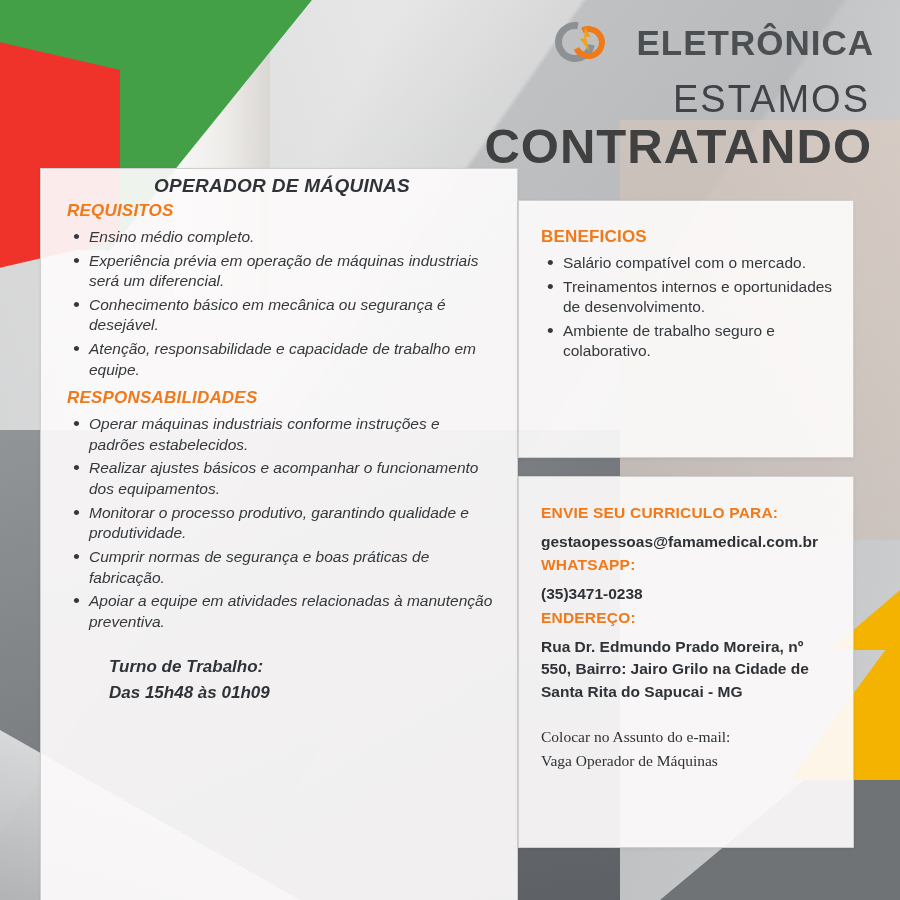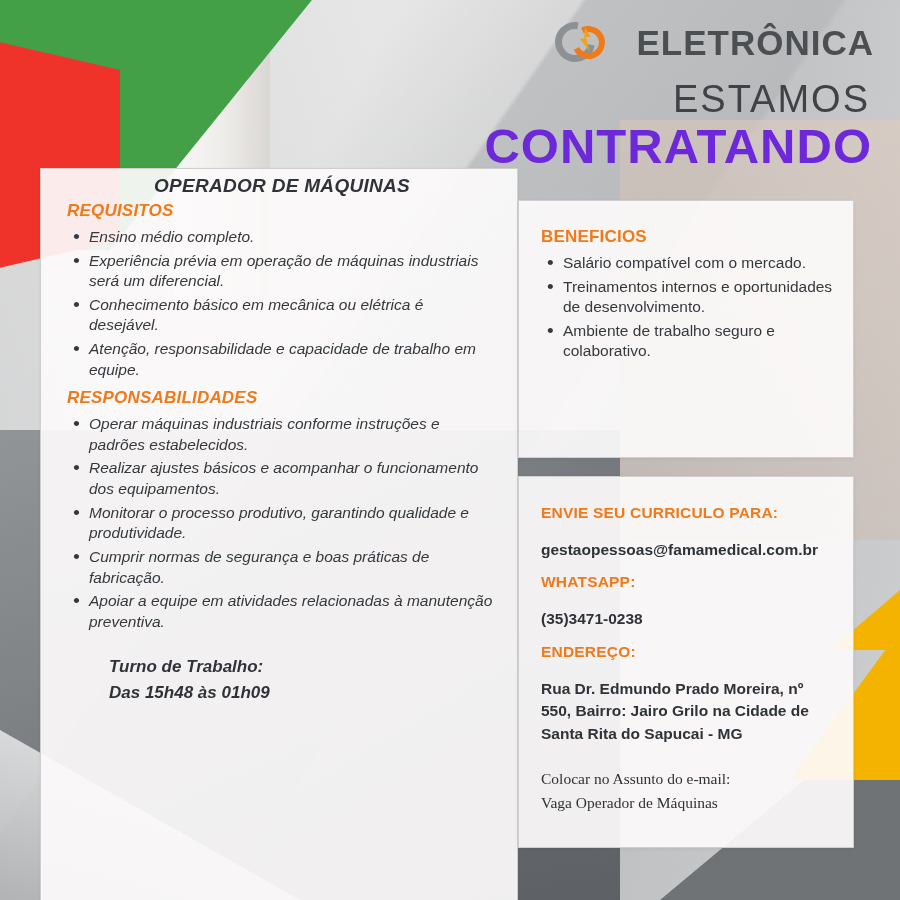--- a/index.html
+++ b/index.html
@@ -107,21 +107,21 @@
   }
 
   .hiring-line1 {
     position: absolute; right: 30px; top: 78px;
     font-size: 38px; letter-spacing: 2px; color: #3f4246;
     font-family: "Liberation Sans", sans-serif;
   }
   .hiring-line2 {
     position: absolute; right: 28px; top: 118px;
     font-size: 49px; font-weight: bold; letter-spacing: 1px;
-    color: #6d28d9;
+    color: #404040;
     text-align: right;
   }
 
   
   .card {
     position: absolute;
     background: rgba(252,250,250,0.93);
     border: 1px solid #cfcfcf;
     box-shadow: 0 1px 4px rgba(0,0,0,0.06);
   }
@@ -153,26 +153,26 @@
     font-size: 19px; color: #35393d; line-height: 1.2;
   }
   .resp-head { margin-top: 8px; }
   .shift {
     margin-top: 22px; margin-left: 42px;
     font-size: 17px; font-weight: bold; color: #2f3337; line-height: 1.5;
   }
 
   .contact-label {
     font-size: 15.5px; font-weight: bold; color: #f07a1a;
-    letter-spacing: .2px; margin-top: 12px;
+    letter-spacing: .2px; margin-top: 3px;
   }
   .contact-label:first-child { margin-top: 0; }
   .contact-value {
     font-size: 15.5px; font-weight: bold; color: #2f3337;
-    line-height: 1.45; margin-top: 17px;
+    line-height: 1.45; margin-top: 9px;
   }
   .contact-note {
     margin-top: 22px; font-size: 15.5px; color: #2f3337; line-height: 1.5; font-family: Liberation Serif, serif;
   }
 </style>
 </head>
 <body>
 
 <div id="poster">
 
@@ -199,21 +199,21 @@
   <div class="hiring-line1">ESTAMOS</div>
   <div class="hiring-line2">CONTRATANDO</div>
 
   <div class="card card-left">
     <div class="job-title">OPERADOR DE MÁQUINAS</div>
 
     <div class="section-head">REQUISITOS</div>
     <ul class="bullets">
       <li>Ensino médio completo.</li>
       <li>Experiência prévia em operação de máquinas industriais será um diferencial.</li>
-      <li>Conhecimento básico em mecânica ou elétrica é desejável.</li>
+      <li>Conhecimento básico em mecânica ou segurança é desejável.</li>
       <li>Atenção, responsabilidade e capacidade de trabalho em equipe.</li>
     </ul>
 
     <div class="section-head resp-head">RESPONSABILIDADES</div>
     <ul class="bullets">
       <li>Operar máquinas industriais conforme instruções e padrões estabelecidos.</li>
       <li>Realizar ajustes básicos e acompanhar o funcionamento dos equipamentos.</li>
       <li>Monitorar o processo produtivo, garantindo qualidade e produtividade.</li>
       <li>Cumprir normas de segurança e boas práticas de fabricação.</li>
       <li>Apoiar a equipe em atividades relacionadas à manutenção preventiva.</li>

